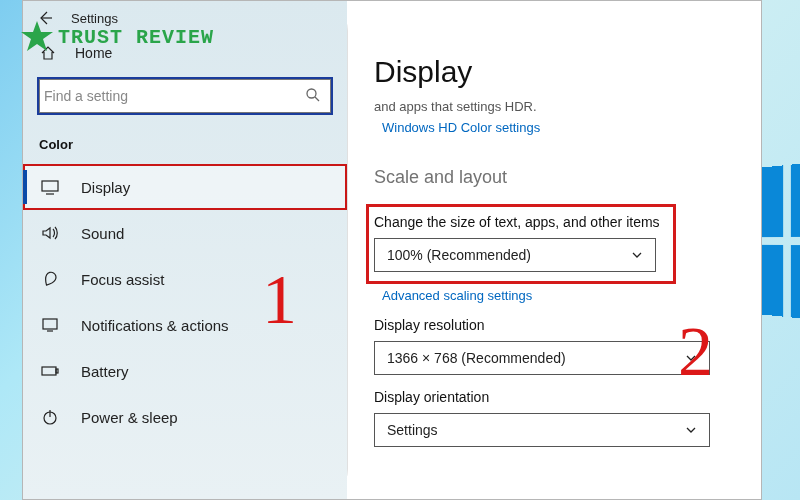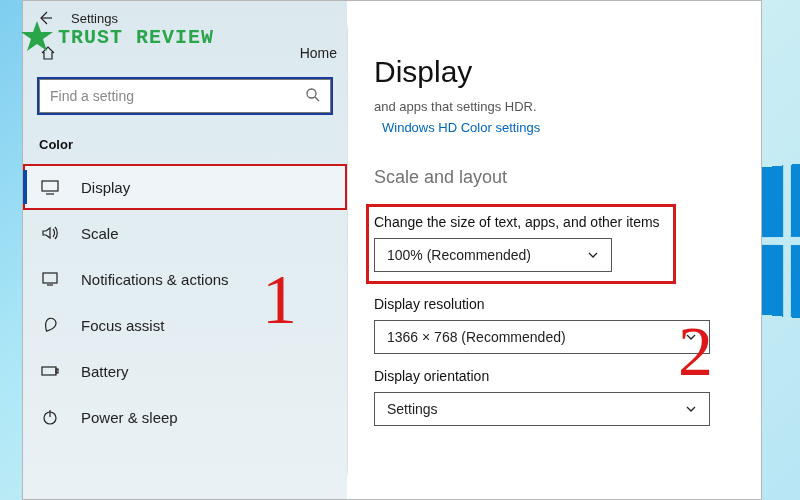--- a/index.html
+++ b/index.html
@@ -24,26 +24,26 @@
 
 .titlebar { height: 34px; display:flex; align-items:center; padding-left:10px; position:relative; }
 .back-btn { width:24px; height:24px; display:flex; align-items:center; justify-content:center; cursor:pointer; }
 .back-btn svg { width:16px;height:16px; }
 .title-label { font-size:13px; margin-left:14px; color:#222; }
 
 .abscontrols { position:absolute; right:0; top:0; width:138px; height:34px; display:flex; }
 .ctrl { flex:1; display:flex; align-items:center; justify-content:center; cursor:pointer; font-size:13px; color:#111;}
 .ctrl svg { width:11px;height:11px; stroke:#111; fill:none; stroke-width:1;}
 
-.home-row { display:flex; align-items:center; padding:6px 10px 6px 16px; height:36px; cursor:pointer;justify-content:space-between;}
+.home-row { display:flex; align-items:center; padding:6px 10px 6px 16px; height:36px; cursor:pointer;}
 .home-row .ic { width:18px; display:flex; justify-content:center; margin-right:18px;}
 .home-row span { font-size:14px; color:#222;}
 
 .searchwrap { margin:6px 14px 6px 14px; position:relative;}
-.searchbox { width:100%; height:34px; border:1px solid #777; background:#fff; padding:0 30px 0 10px; font-size:14px; color:#666; outline:none;}
+.searchbox { width:100%; height:34px; border:1px solid #777; background:#fff; padding:0 30px 0 4px; font-size:14px; color:#666; outline:none;}
 .searchbox::placeholder{ color:#888; font-style:normal;}
 .searchicon { position:absolute; right:10px; top:8px; color:#555;}
 .searchborder { border:2px solid #1a3c9b; padding:0;}
 
 .catlabel { font-weight:600; font-size:13px; color:#111; padding:16px 16px 12px 16px;}
 
 .navlist { display:flex; flex-direction:column;}
 .navitem { display:flex; align-items:center; height:46px; padding-left:16px; cursor:pointer; position:relative;}
 .navitem .ic { width:22px; display:flex; justify-content:center; margin-right:20px;}
 .navitem .lbl { font-size:15px; color:#222;}
@@ -58,21 +58,21 @@
 .linktext { font-size:13px; color:#0067c0; margin-top:6px; cursor:pointer;margin-left:8px;}
 
 .section-h2 { font-size:18px; font-weight:400; color:#737373; margin-top:32px; margin-bottom:4px;}
 .fieldlabel { font-size:14px; color:#111; margin-top:14px;}
 .selectbox { margin-top:8px; width:336px; height:34px; border:1px solid #555; display:flex; align-items:center; justify-content:space-between; padding:0 12px; cursor:pointer; background:#fff;}
 .selectbox .val { font-size:14px; color:#222;}
 .selectbox svg { width:12px; height:12px; stroke:#222; fill:none; stroke-width:1.3;}
 
 .scale-highlight { outline:3px solid #d41a1a; outline-offset:-1px; padding:6px 6px 10px 6px; margin-left:-6px; margin-top:18px; width:306px;}
 .scale-highlight .fieldlabel{ margin-top:2px;}
-.scale-highlight .selectbox{ width:238px;}
+.scale-highlight .selectbox{ width:282px;}
 
 
 .annot { position:absolute; font-family:"Times New Roman",serif; font-size:70px; font-weight:400; color:#dc1818; pointer-events:none;}
 .annot.n1 { left:262px; top:260px;}
 .annot.n2 { left:678px; top:312px;}
 
 
 .watermark { position:absolute; left:20px; top:20px; display:flex; align-items:center; pointer-events:none;}
 .watermark .star { width:34px; height:34px; position:relative; margin-right:4px;}
 .watermark .txt { font-family:Liberation Mono, monospace; font-weight:700; font-size:20px; letter-spacing:1px; color:#2aa54a;}
@@ -153,38 +153,38 @@
         <span class="lbl">Display</span>
       </div>
       <div class="navitem">
         <div class="ic">
               <svg viewBox="0 0 18 18">
                 <path d="M2 7v4h3l4 3V4L5 7H2z"></path>
                 <path d="M12 5c2 2 2 6 0 8"></path>
                 <path d="M14 3c3 3 3 9 0 12"></path>
               </svg>
             </div>
-        <span class="lbl">Scale</span>
+        <span class="lbl">Sound</span>
+      </div>
+      <div class="navitem">
+        <div class="ic">
+              <svg viewBox="0 0 18 18">
+                <path d="M9 2a5 5 0 0 1 5 5c0 4-5 9-5 9s-5-5-5-9a5 5 0 0 1 5-5z" transform="rotate(30 9 9)"></path>
+              </svg>
+            </div>
+        <span class="lbl">Focus assist</span>
       </div>
       <div class="navitem">
         <div class="ic">
               <svg viewBox="0 0 18 18">
                 <rect x="2" y="3" width="14" height="10"></rect>
                 <path d="M6 15h6"></path>
               </svg>
             </div>
         <span class="lbl">Notifications &amp; actions</span>
-      </div>
-      <div class="navitem">
-        <div class="ic">
-              <svg viewBox="0 0 18 18">
-                <path d="M9 2a5 5 0 0 1 5 5c0 4-5 9-5 9s-5-5-5-9a5 5 0 0 1 5-5z" transform="rotate(30 9 9)"></path>
-              </svg>
-            </div>
-        <span class="lbl">Focus assist</span>
       </div>
       <div class="navitem">
         <div class="ic">
               <svg viewBox="0 0 18 18">
                 <rect x="1" y="5" width="14" height="8"></rect>
                 <rect x="15" y="7" width="2" height="4"></rect>
               </svg>
             </div>
         <span class="lbl">Battery</span>
       </div>
@@ -211,20 +211,21 @@
     <div class="scale-highlight">
       <div class="fieldlabel">Change the size of text, apps, and other items</div>
       <div class="selectbox">
         <span class="val">100% (Recommended)</span>
         <svg viewBox="0 0 12 12">
             <path d="M2 4l4 4 4-4"></path>
           </svg>
       </div>
     </div>
 
+    <div class="linktext">Advanced scaling settings</div>
 
     <div class="fieldlabel">Display resolution</div>
     <div class="selectbox">
       <span class="val">1366 × 768 (Recommended)</span>
       <svg viewBox="0 0 12 12">
           <path d="M2 4l4 4 4-4"></path>
         </svg>
     </div>
 
     <div class="fieldlabel">Display orientation</div>

